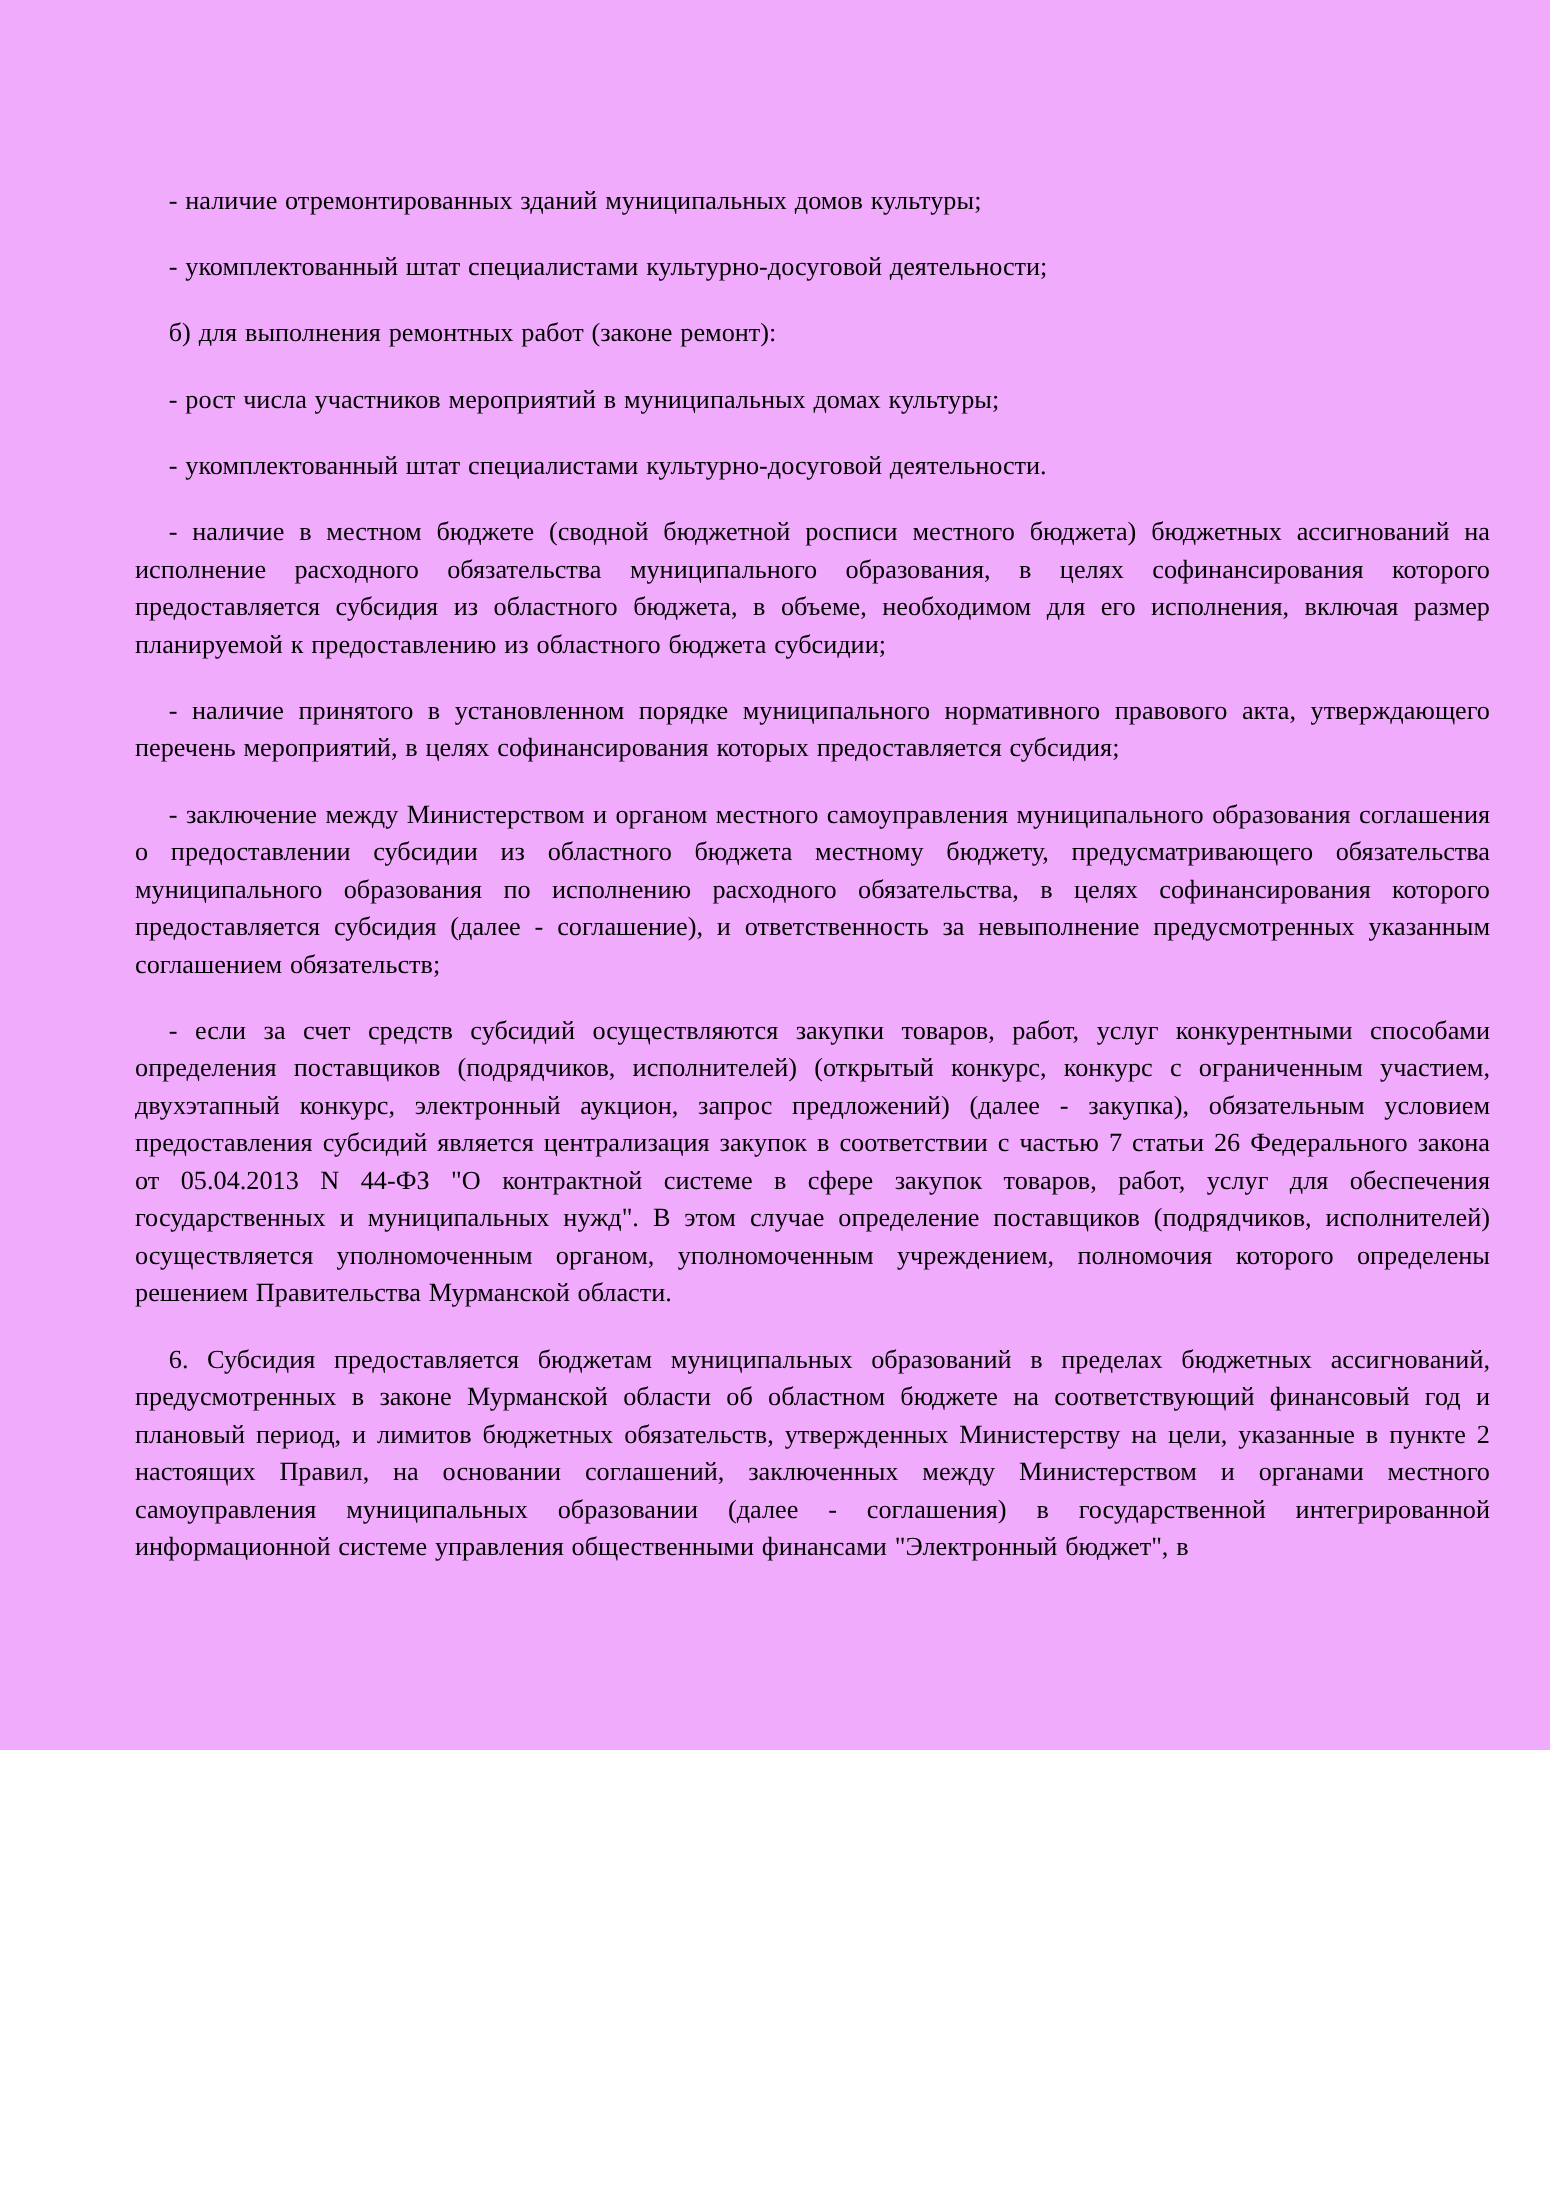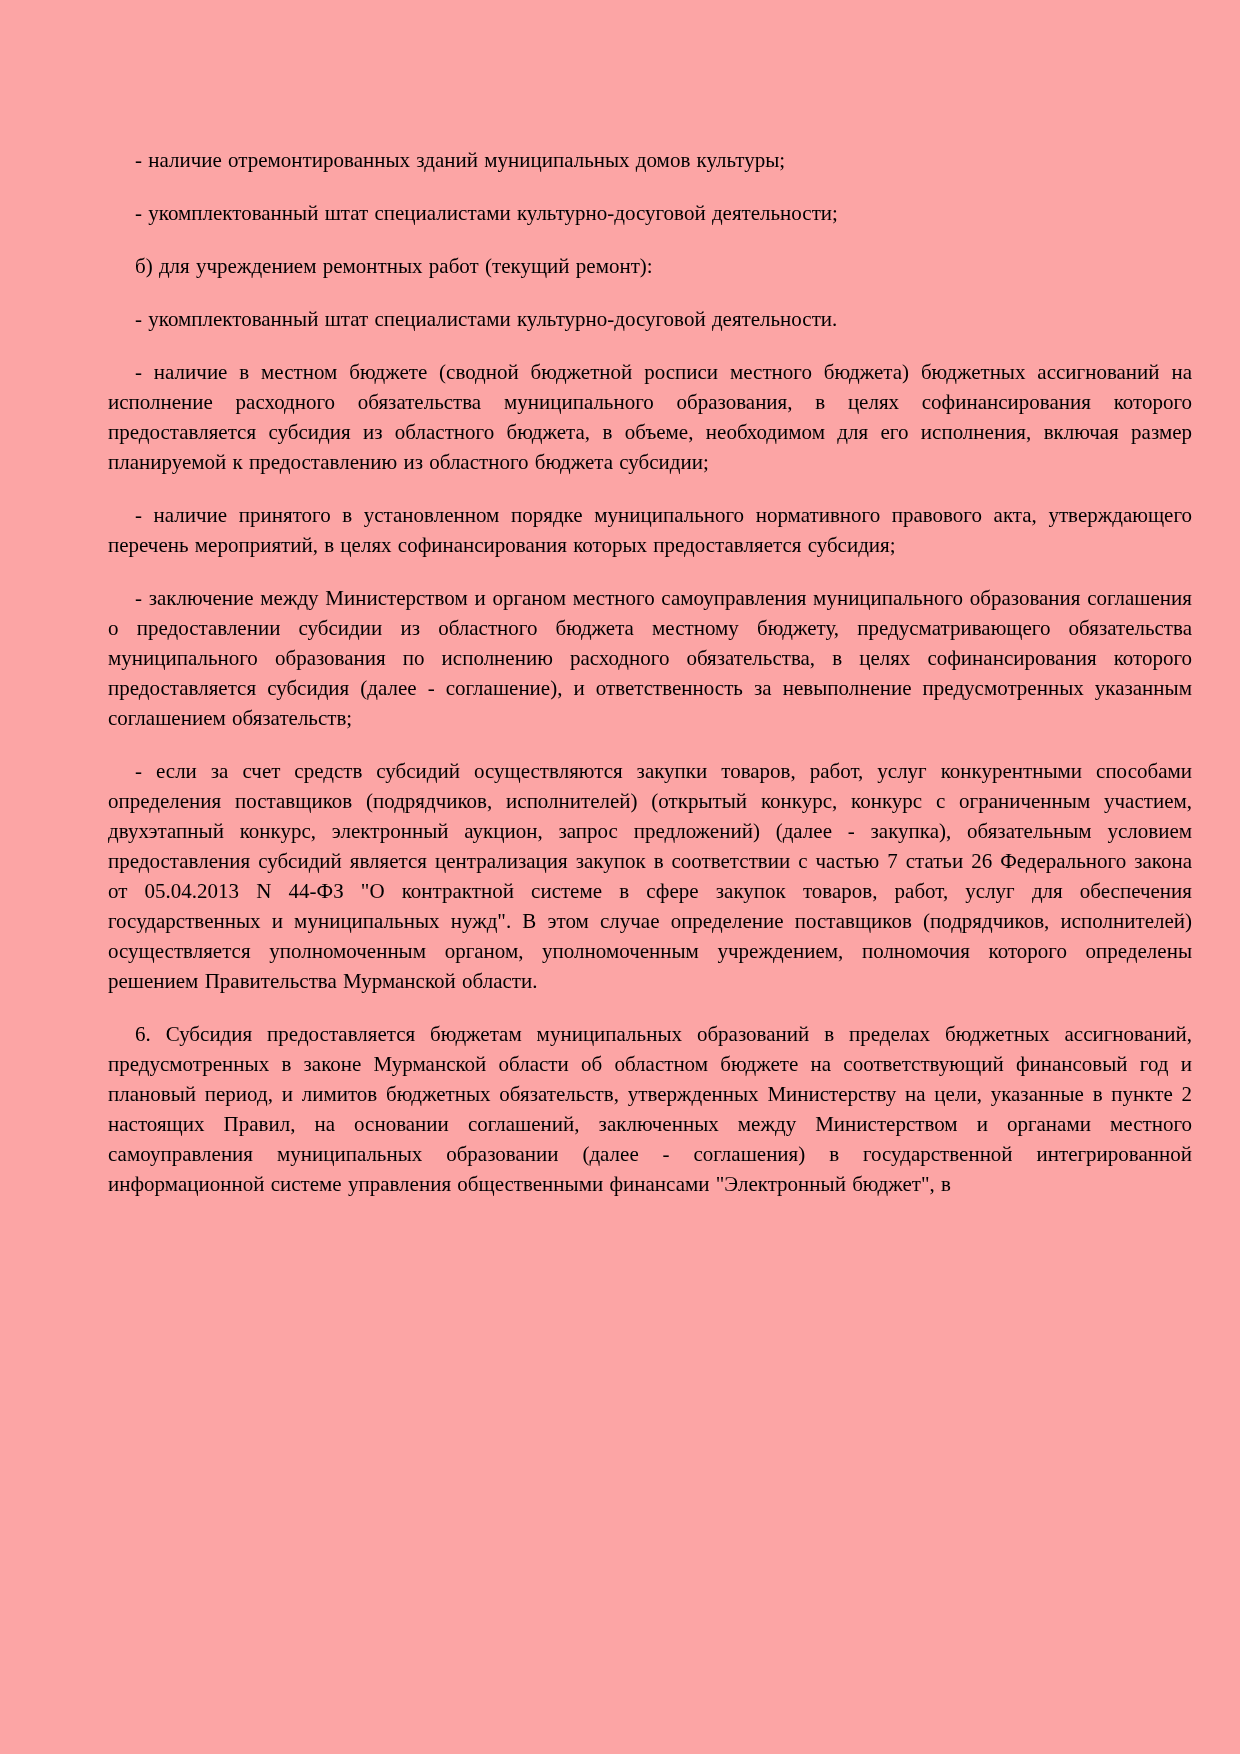--- a/index.html
+++ b/index.html
@@ -10,40 +10,41 @@
   body {
     width: 1240px;
     height: 1754px;
     font-family: "Liberation Serif", "DejaVu Serif", serif;
     color: #000000;
     overflow: hidden;
   }
   .page {
     box-sizing: border-box;
     width: 1240px;
-    height: 1754px;
+    height: 1400px;
     padding: 145px 48px 40px 108px;
-    background: #fca5a5;
+    background: #f0abfc;
   }
   .para {
     margin: 0 0 23px 0;
     font-size: 21px;
     line-height: 30px;
     text-align: justify;
     text-indent: 27px;
     word-spacing: 1px;
     hyphens: none;
   }
 </style>
 </head>
 <body>
 
 <div class="page">
   <p class="para">- наличие отремонтированных зданий муниципальных домов культуры;</p>
   <p class="para">- укомплектованный штат специалистами культурно-досуговой деятельности;</p>
-  <p class="para">б) для учреждением ремонтных работ (текущий ремонт):</p>
+  <p class="para">б) для выполнения ремонтных работ (законе ремонт):</p>
+  <p class="para">- рост числа участников мероприятий в муниципальных домах культуры;</p>
   <p class="para">- укомплектованный штат специалистами культурно-досуговой деятельности.</p>
   <p class="para">- наличие в местном бюджете (сводной бюджетной росписи местного бюджета) бюджетных ассигнований на исполнение расходного обязательства муниципального образования, в целях софинансирования которого предоставляется субсидия из областного бюджета, в объеме, необходимом для его исполнения, включая размер планируемой к предоставлению из областного бюджета субсидии;</p>
   <p class="para">- наличие принятого в установленном порядке муниципального нормативного правового акта, утверждающего перечень мероприятий, в целях софинансирования которых предоставляется субсидия;</p>
   <p class="para">- заключение между Министерством и органом местного самоуправления муниципального образования соглашения о предоставлении субсидии из областного бюджета местному бюджету, предусматривающего обязательства муниципального образования по исполнению расходного обязательства, в целях софинансирования которого предоставляется субсидия (далее - соглашение), и ответственность за невыполнение предусмотренных указанным соглашением обязательств;</p>
   <p class="para">- если за счет средств субсидий осуществляются закупки товаров, работ, услуг конкурентными способами определения поставщиков (подрядчиков, исполнителей) (открытый конкурс, конкурс с ограниченным участием, двухэтапный конкурс, электронный аукцион, запрос предложений) (далее - закупка), обязательным условием предоставления субсидий является централизация закупок в соответствии с частью 7 статьи 26 Федерального закона от 05.04.2013 N 44-ФЗ "О контрактной системе в сфере закупок товаров, работ, услуг для обеспечения государственных и муниципальных нужд". В этом случае определение поставщиков (подрядчиков, исполнителей) осуществляется уполномоченным органом, уполномоченным учреждением, полномочия которого определены решением Правительства Мурманской области.</p>
   <p class="para">6. Субсидия предоставляется бюджетам муниципальных образований в пределах бюджетных ассигнований, предусмотренных в законе Мурманской области об областном бюджете на соответствующий финансовый год и плановый период, и лимитов бюджетных обязательств, утвержденных Министерству на цели, указанные в пункте 2 настоящих Правил, на основании соглашений, заключенных между Министерством и органами местного самоуправления муниципальных образовании (далее - соглашения) в государственной интегрированной информационной системе управления общественными финансами "Электронный бюджет", в</p>
 </div>
 
 </body></html>

